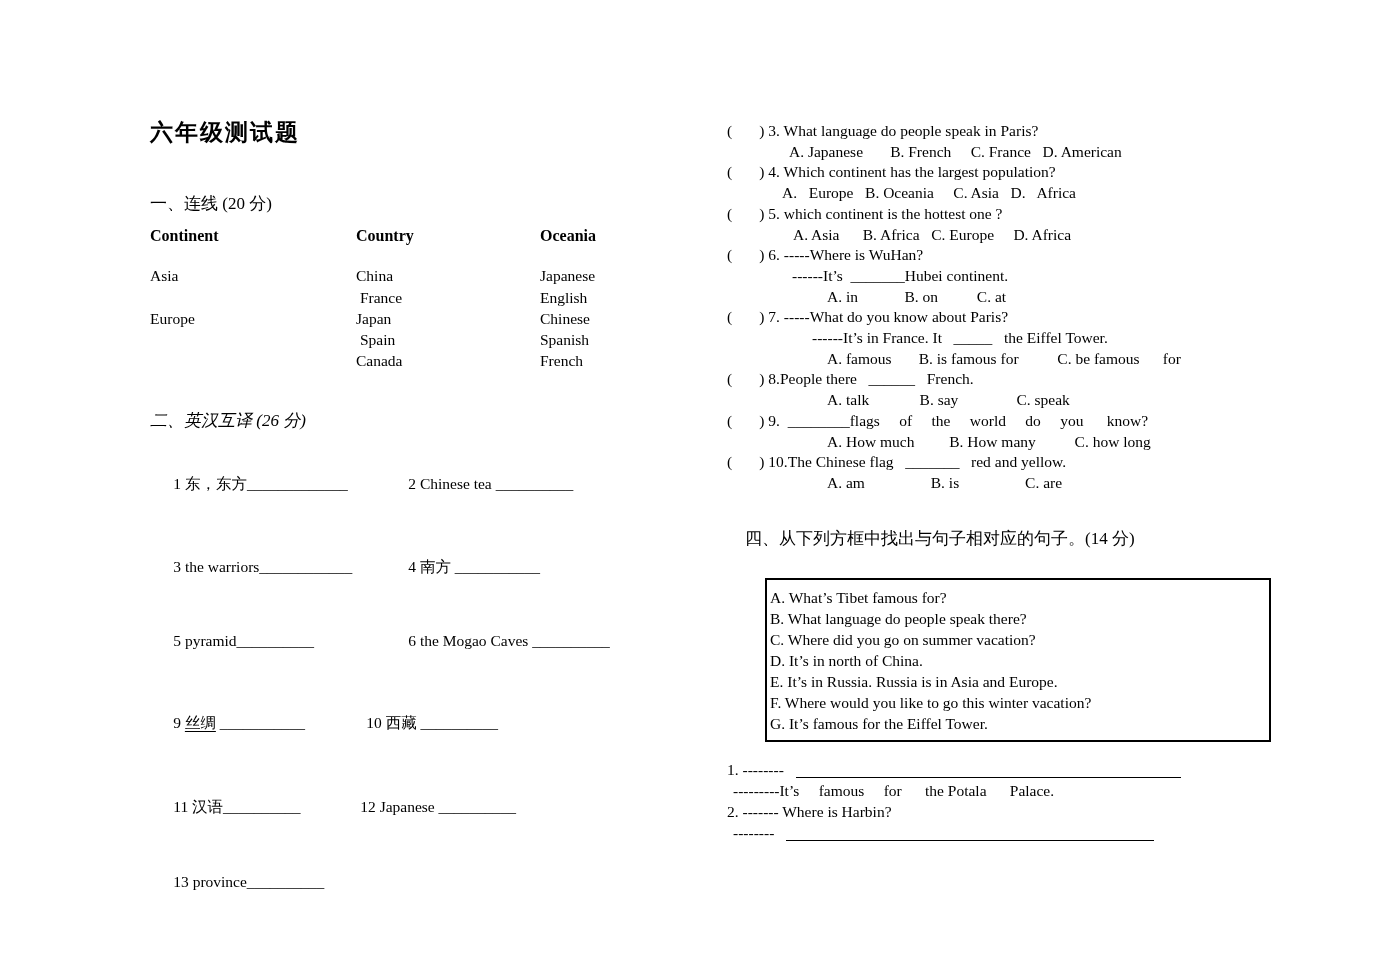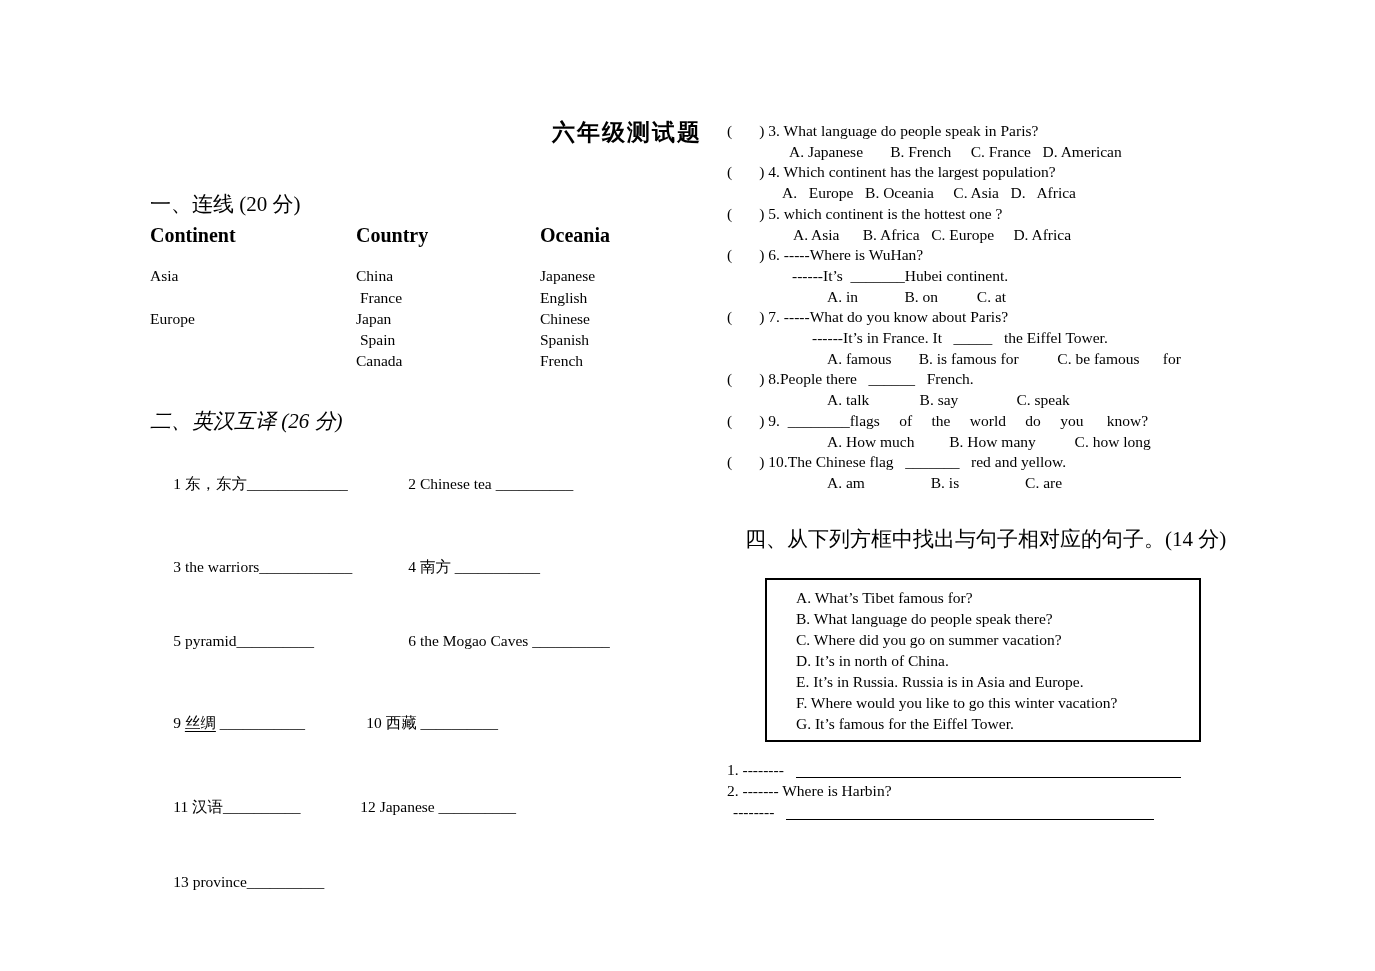--- a/index.html
+++ b/index.html
@@ -4,47 +4,47 @@
 <style>
   html,body{margin:0;padding:0;}
   body{
     width:1375px;height:971px;background:#ffffff;position:relative;
     font-family:"Liberation Serif","DejaVu Serif",serif;
     font-size:15.5px;color:#000;overflow:hidden;
   }
   .col{position:absolute;}
   .col-left{left:150px;top:118px;width:552px;}
   .col-right{left:727px;top:121px;width:600px;}
-  .title{font-size:23px;font-weight:bold;text-align:right;margin:0;line-height:30px;letter-spacing:2px;}
-  .h-cn{font-size:21px;line-height:24px;white-space:pre-wrap;}
+  .title{font-size:23px;font-weight:bold;text-align:left;margin:0;line-height:30px;letter-spacing:2px;}
+  .h-cn{font-size:17px;line-height:24px;white-space:pre-wrap;}
   .line{white-space:pre-wrap;line-height:20.7px;}
   
   .s1h{margin-top:44px;}
   .match{margin-top:9px;}
   .mrow{display:flex;line-height:21.3px;white-space:pre-wrap;}
   .mhead{margin-bottom:19px;}
   .mc1{width:206px;}
   .mc2{width:184px;}
-  .bold{font-weight:bold;font-size:20px;}
+  .bold{font-weight:bold;font-size:16px;}
   
   .s2h{margin-top:37px;font-style:italic;}
   .s2row{white-space:pre-wrap;line-height:21px;}
   .cellA{display:inline-block;white-space:pre-wrap;vertical-align:top;}
   .w235{width:235px}.w265{width:265px}.w193{width:193px}.w187{width:187px}
   .mt19{margin-top:19px}.mt20{margin-top:20px}.mt11{margin-top:11px}.mt10{margin-top:10px}
   .mt21{margin-top:21px}.mt12{margin-top:12px}
   .u{text-decoration:underline;text-underline-offset:3px;}
   .pl55{padding-left:55px}.pl62{padding-left:62px}
   .pl65{padding-left:65px}.pl66{padding-left:66px}.pl85{padding-left:85px}.pl100{padding-left:100px}
   .pl6{padding-left:6px}
   
   .s4h{margin-top:33px;padding-left:18px;}
   .box{
-    margin-top:27px;margin-left:38px;width:436px;box-sizing:border-box;
-    border:2px solid #000;padding:7px 8px 6px 29px;
+    margin-top:27px;margin-left:38px;width:506px;box-sizing:border-box;
+    border:2px solid #000;padding:7px 8px 6px 3px;
   }
   .box .line{line-height:21px;}
   .ans{margin-top:17px;}
   .ans .line{line-height:21px;}
   .rule{display:inline-block;height:1em;border-bottom:1.5px solid #000;vertical-align:-3px;}
   .rw1{width:385px;margin-left:12px;}
   .rw2{width:368px;margin-left:12px;}
 </style>
 </head>
 <body>
@@ -141,18 +141,19 @@
       <div class="line">B. What language do people speak there?</div>
       <div class="line">C. Where did you go on summer vacation?</div>
       <div class="line">D. It’s in north of China.</div>
       <div class="line">E. It’s in Russia. Russia is in Asia and Europe.</div>
       <div class="line">F. Where would you like to go this winter vacation?</div>
       <div class="line">G. It’s famous for the Eiffel Tower.</div>
     </div>
 
     <div class="ans">
       <div class="line"><span>1. --------</span><span class="rule rw1"></span></div>
+      <div class="line pl6">---------It’s     famous     for      the Potala      Palace.</div>
       <div class="line">2. ------- Where is Harbin?</div>
       <div class="line pl6"><span>--------</span><span class="rule rw2"></span></div>
     </div>
   </div>
 
 </div>
 
 </body></html>

